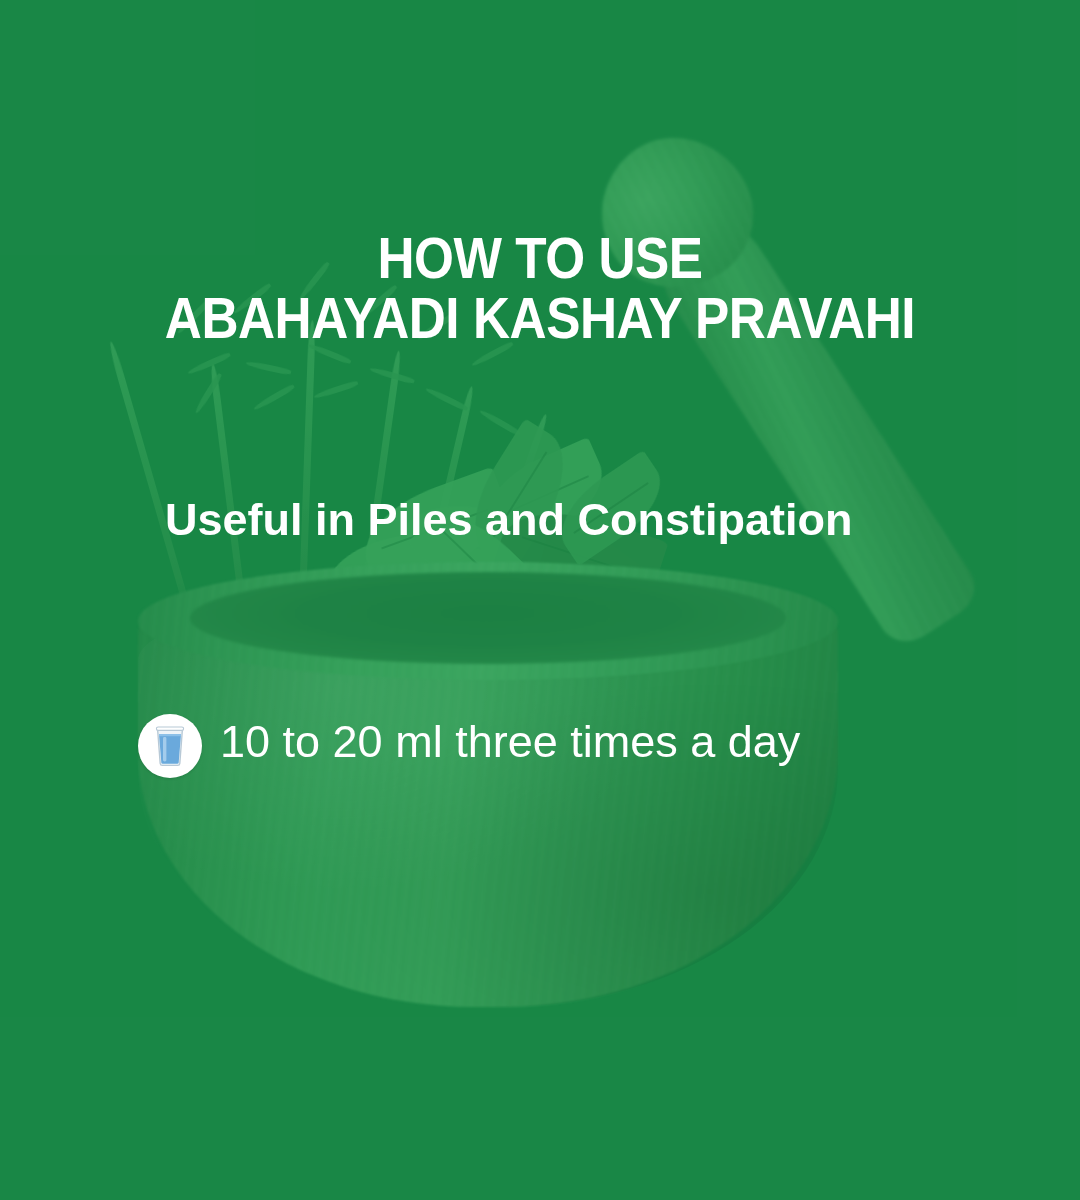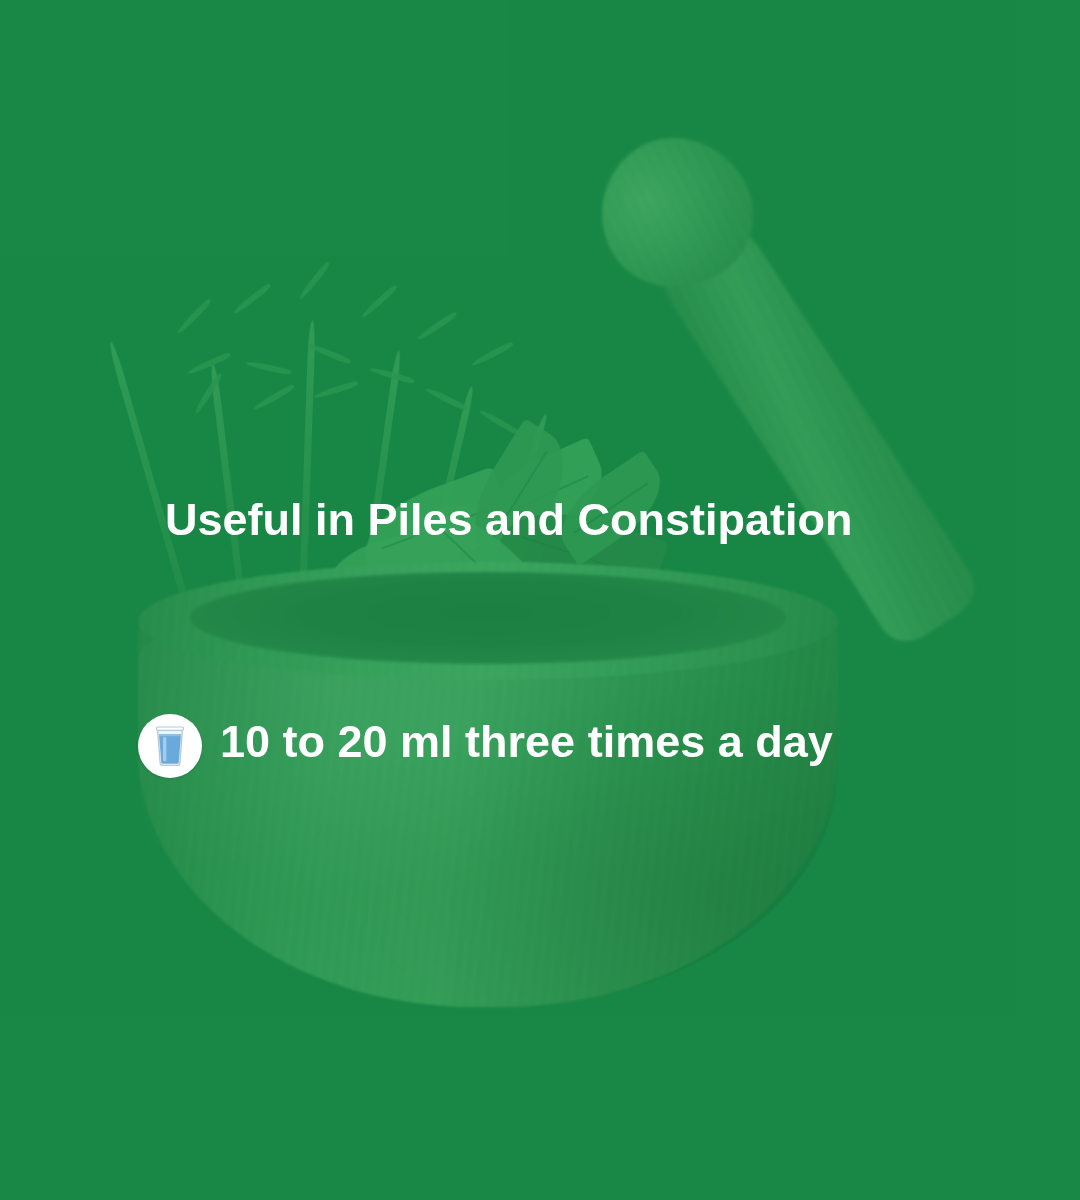--- a/index.html
+++ b/index.html
@@ -245,21 +245,21 @@
     background: #ffffff;
     display: flex;
     align-items: center;
     justify-content: center;
     box-shadow: 0 1px 3px rgba(0,0,0,0.12);
   }
   .dose-text {
     color: #ffffff;
     font-size: 45px;
     line-height: 54px;
-    font-weight: 700;
+    font-weight: 400;
     max-width: 640px;
     padding-top: 1px;
   }
 </style>
 </head>
 <body>
 
 <div id="poster">
 
   <div class="art-layer">
@@ -338,20 +338,24 @@
           <span class="wood-grain"></span>
         </div>
       <div class="mortar-hollow"></div>
     </div>
 
     <div class="green-wash"></div>
   </div>
 
   <div class="content">
 
+    <div class="title-block">
+      <div class="title-line-1">HOW TO USE</div>
+      <div class="title-line-2">ABAHAYADI KASHAY PRAVAHI</div>
+    </div>
 
     <div class="subtitle">Useful in Piles and Constipation</div>
 
     <div class="dosage-row">
       <div class="dose-icon">
         <svg width="34" height="42" viewBox="0 0 34 42" aria-hidden="true">
 
           <path d="M4.5 3 H29.5 L26.8 38.5 Q26.6 40.4 24.7 40.4 H9.3 Q7.4 40.4 7.2 38.5 Z" fill="#eef4f8" stroke="#b8c9d6" stroke-width="1.4"></path>
 
           <path d="M6.0 9.5 H28.0 L25.7 37.4 Q25.6 38.8 24.2 38.8 H9.8 Q8.4 38.8 8.3 37.4 Z" fill="#6aa9dc"></path>

